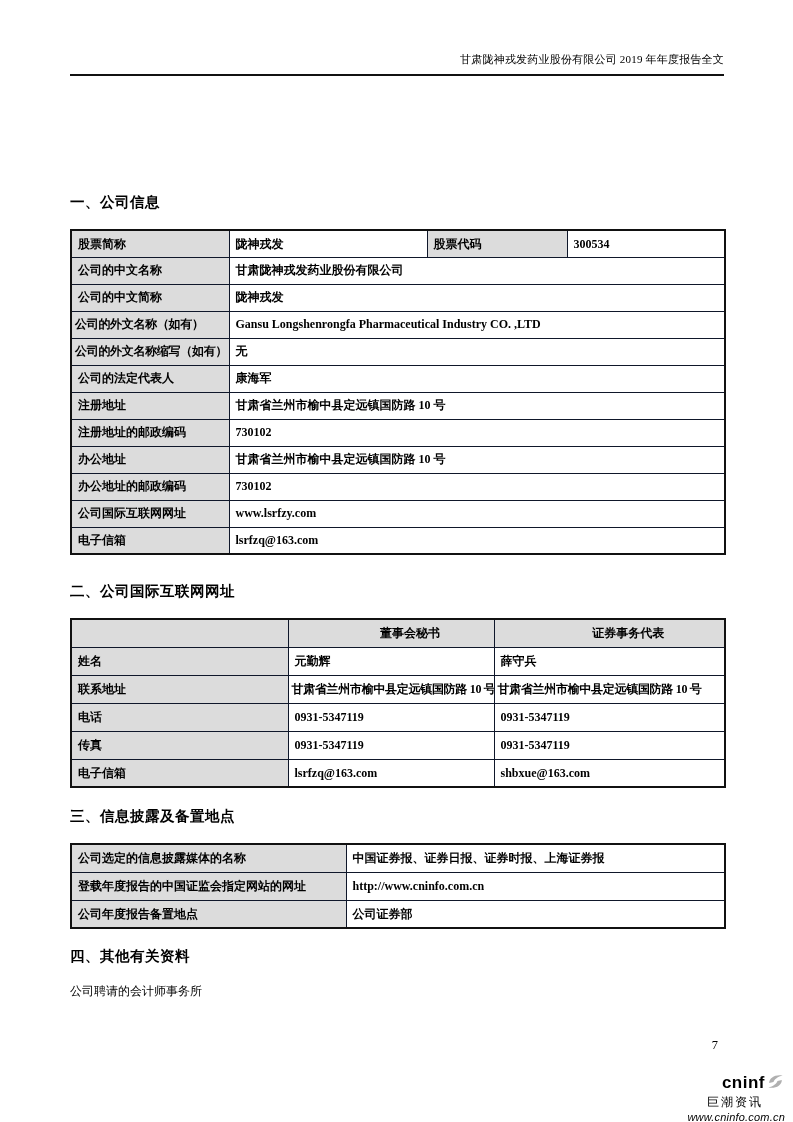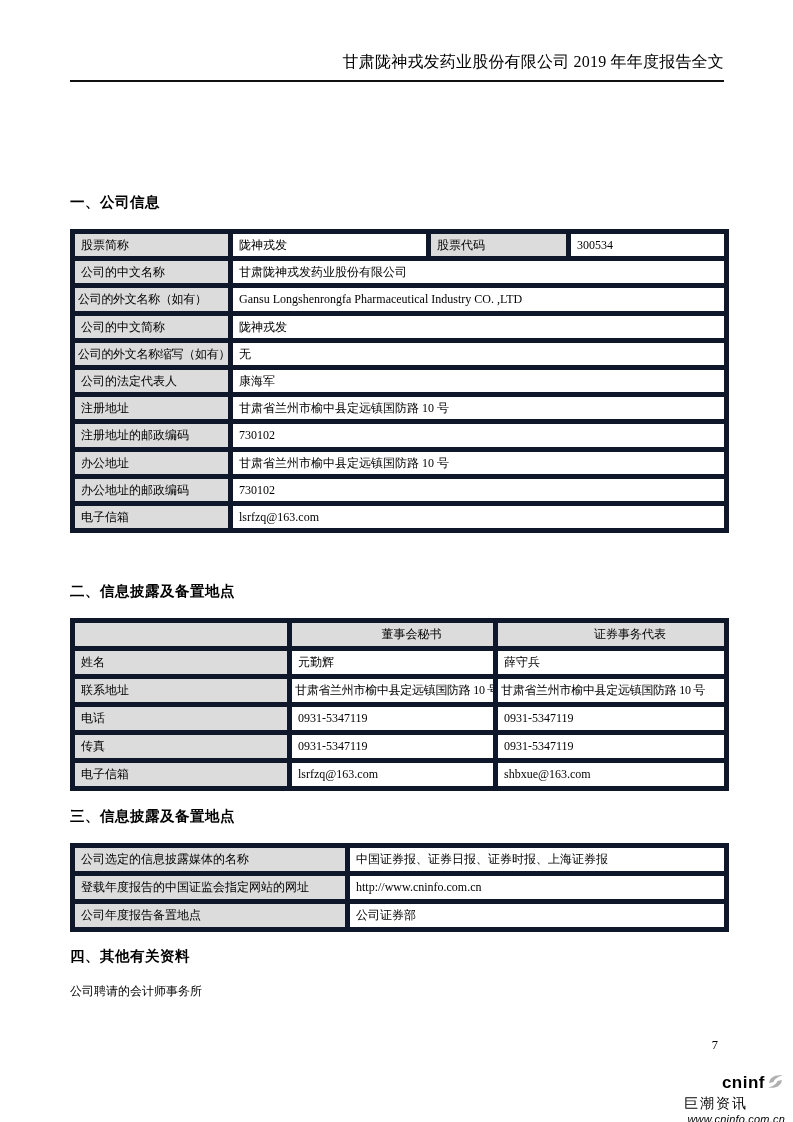--- a/index.html
+++ b/index.html
@@ -9,21 +9,21 @@
     position:relative;
     width:793px; height:1122px;
     background:#fff;
     overflow:hidden;
     margin:0 auto;
   }
   
   .doc-header {
     position:absolute; top:52px; left:70px; width:654px;
     text-align:right;
-    font-size:16px;
+    font-size:11px;
     padding-bottom:7px;
     border-bottom:2px solid #111;
     letter-spacing:0.2px;
   }
   
   .doc-title {
     position:absolute; top:128px; left:70px; width:654px;
     text-align:center;
     font-size:19px; font-weight:bold;
     letter-spacing:1px;
@@ -47,26 +47,27 @@
     width:654px;
     border-collapse:collapse;
     table-layout:fixed;
     font-size:12px;
     border:2px solid #111;
   }
   .t1 { top:229px; }
   .t2 { top:618px; }
   .t3 { top:843px; }
   td {
-    border:5px solid #0f172a;
+    border:1px solid #0f172a;
     padding:3px 6px;
     height:27px;
     vertical-align:middle;
     overflow:hidden;
     line-height:1.35;
+    font-weight:bold;
   }
   .t2 td { height:28px; }
   .t3 td { height:28px; }
   .lbl { background:#dcdcdc; }
   .center { text-align:center;padding-left:44px; }
   .tight { padding:3px 3px; white-space:nowrap; letter-spacing:-0.3px; }
   
   .page-num {
     position:absolute; top:1038px; left:70px; width:654px;
     text-align:right; font-size:12.5px; padding-right:6px;
@@ -77,21 +78,21 @@
     font-family:"Liberation Sans","DejaVu Sans",sans-serif;
     line-height:1.1;
   }
   .logo-row {
     display:flex; align-items:center; justify-content:flex-end; gap:1px;
   }
   .logo-word {
     font-size:17px; font-weight:bold; letter-spacing:0.5px;
   }
   .logo-cn {
-    font-size:14px; letter-spacing:2px; margin-right:37px; margin-top:1px;
+    font-size:12px; letter-spacing:2px; margin-right:22px; margin-top:1px;
   }
   .logo-url {
     font-size:11px; margin-top:2px; letter-spacing:0.2px;font-style:italic;
   }
 </style>
 </head>
 <body>
 
 <div class="page">
 
@@ -112,28 +113,28 @@
       <td class="lbl">股票简称</td>
       <td>陇神戎发</td>
       <td class="lbl">股票代码</td>
       <td>300534</td>
     </tr>
     <tr>
       <td class="lbl">公司的中文名称</td>
       <td colspan="3">甘肃陇神戎发药业股份有限公司</td>
     </tr>
     <tr>
+      <td class="lbl">公司的中文简称</td>
+      <td colspan="3">陇神戎发</td>
+    </tr>
+    <tr>
       <td class="lbl tight">公司的外文名称（如有）</td>
       <td colspan="3">Gansu Longshenrongfa Pharmaceutical Industry CO. ,LTD</td>
     </tr>
     <tr>
-      <td class="lbl">公司的中文简称</td>
-      <td colspan="3">陇神戎发</td>
-    </tr>
-    <tr>
       <td class="lbl tight">公司的外文名称缩写（如有）</td>
       <td colspan="3">无</td>
     </tr>
     <tr>
       <td class="lbl">公司的法定代表人</td>
       <td colspan="3">康海军</td>
     </tr>
     <tr>
       <td class="lbl">注册地址</td>
       <td colspan="3">甘肃省兰州市榆中县定远镇国防路 10 号</td>
@@ -144,27 +145,31 @@
     </tr>
     <tr>
       <td class="lbl">办公地址</td>
       <td colspan="3">甘肃省兰州市榆中县定远镇国防路 10 号</td>
     </tr>
     <tr>
       <td class="lbl">办公地址的邮政编码</td>
       <td colspan="3">730102</td>
     </tr>
     <tr>
+      <td class="lbl">公司国际互联网网址</td>
+      <td colspan="3">www.lsrfzy.com</td>
+    </tr>
+    <tr>
       <td class="lbl">电子信箱</td>
       <td colspan="3">lsrfzq@163.com</td>
     </tr>
   </tbody>
     </table>
 
-  <div class="sec-heading sec2">二、信息披露及备置地点</div>
+  <div class="sec-heading sec2">二、公司国际互联网网址</div>
 
   <table class="t2">
     <colgroup>
         <col style="width:217px">
         <col style="width:206px">
         <col style="width:231px">
       </colgroup>
     <tbody>
         <tr>
       <td class="lbl"></td>

